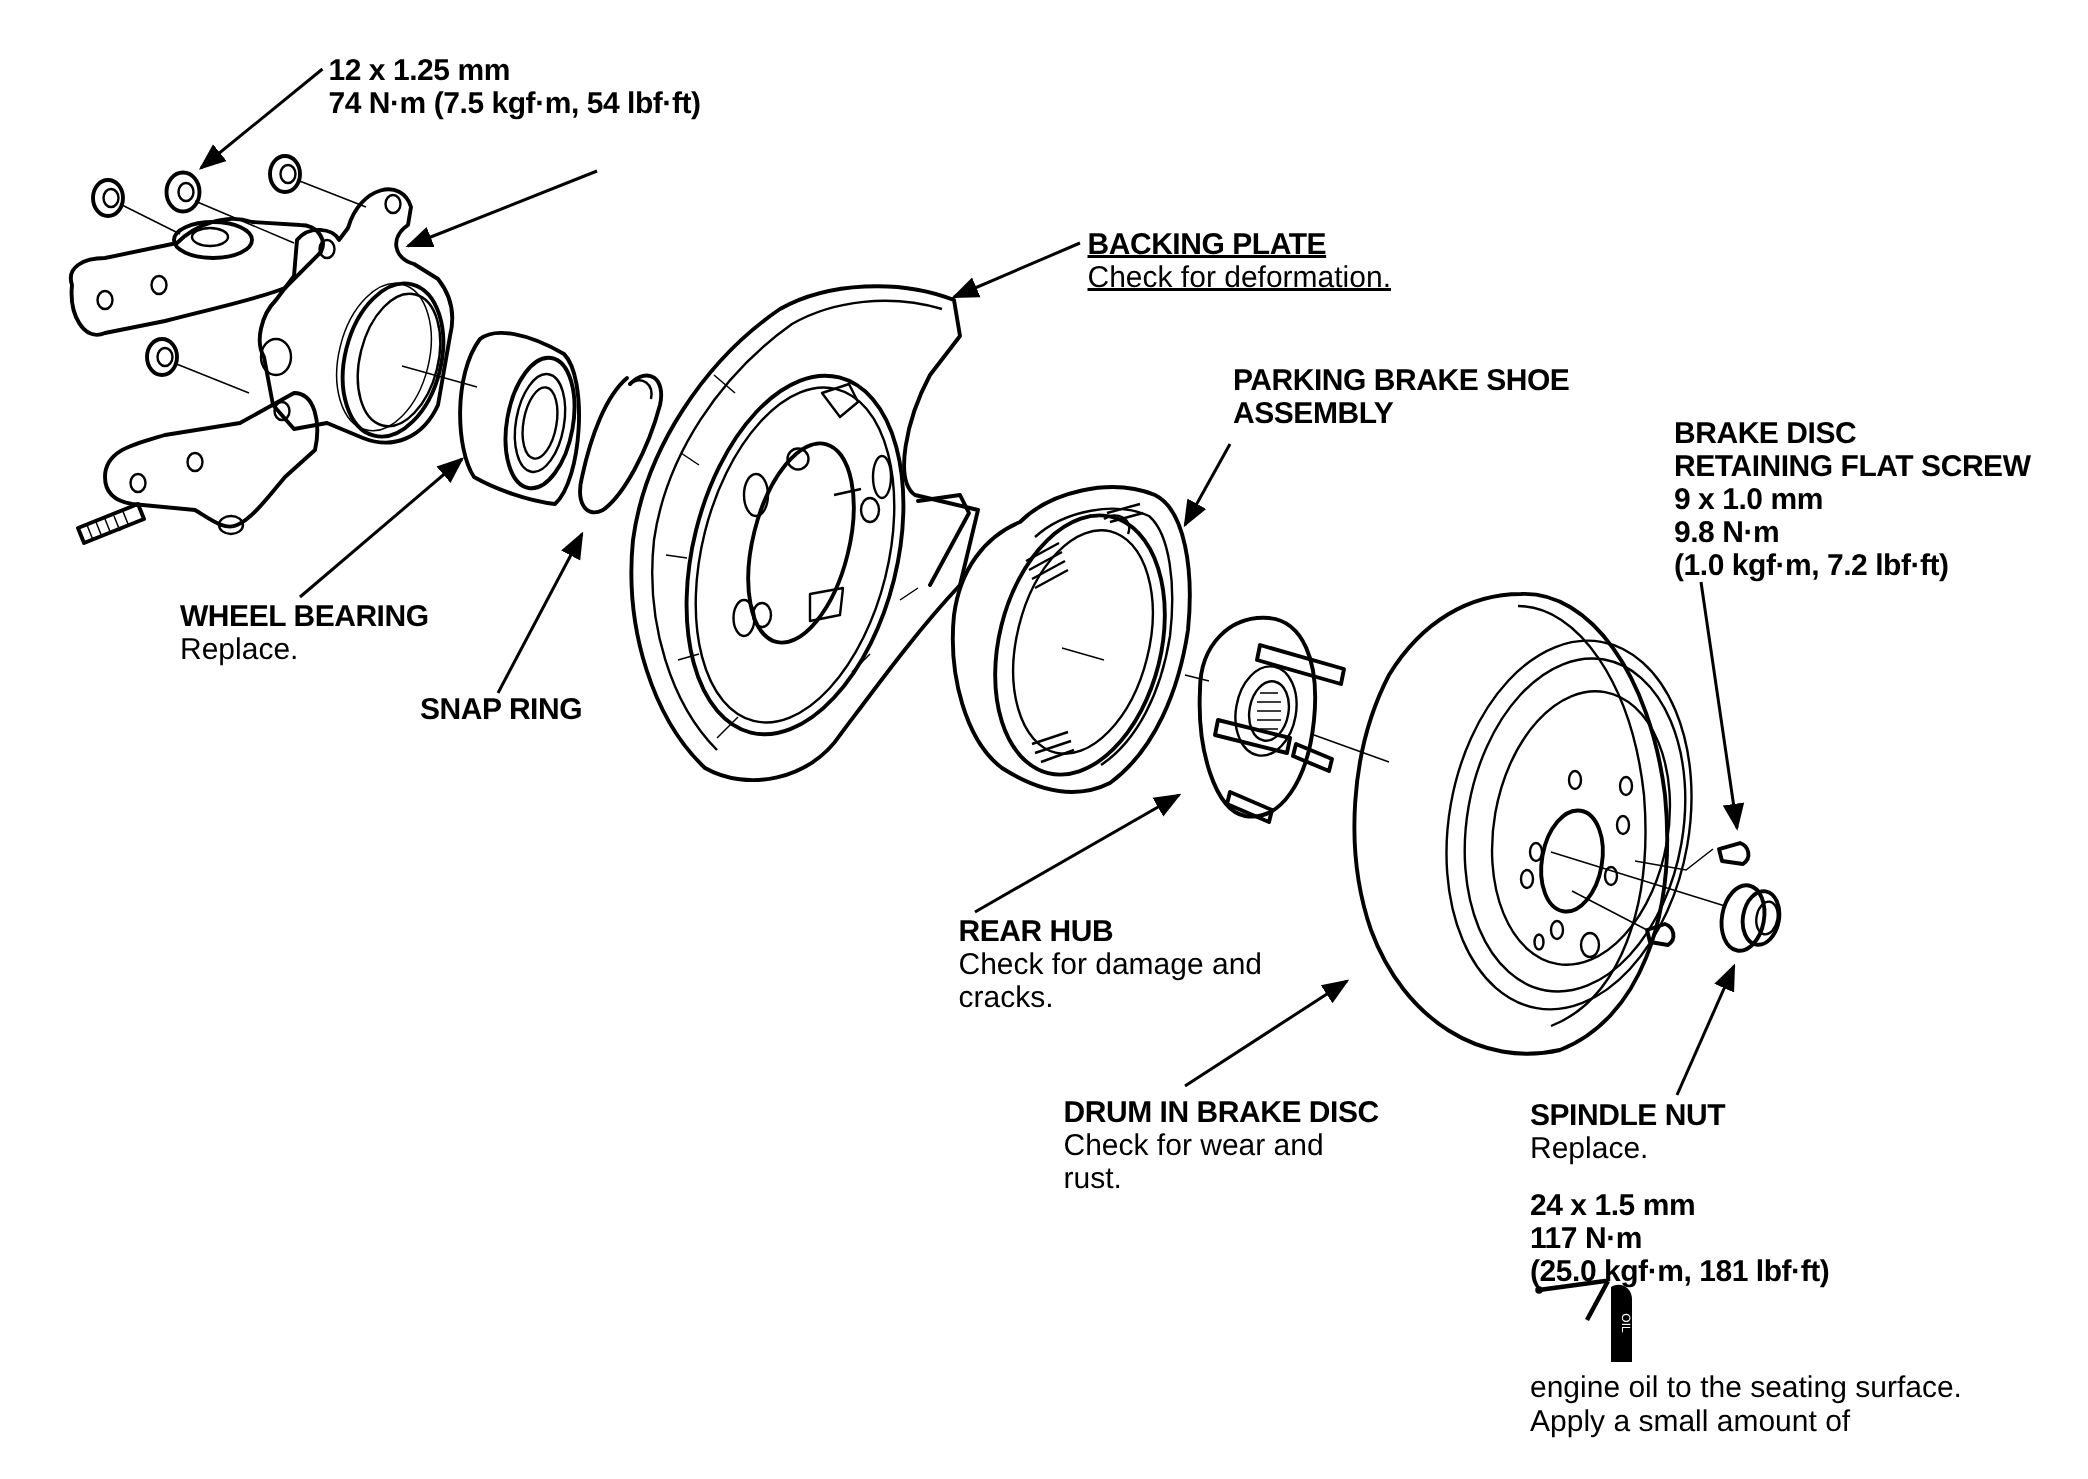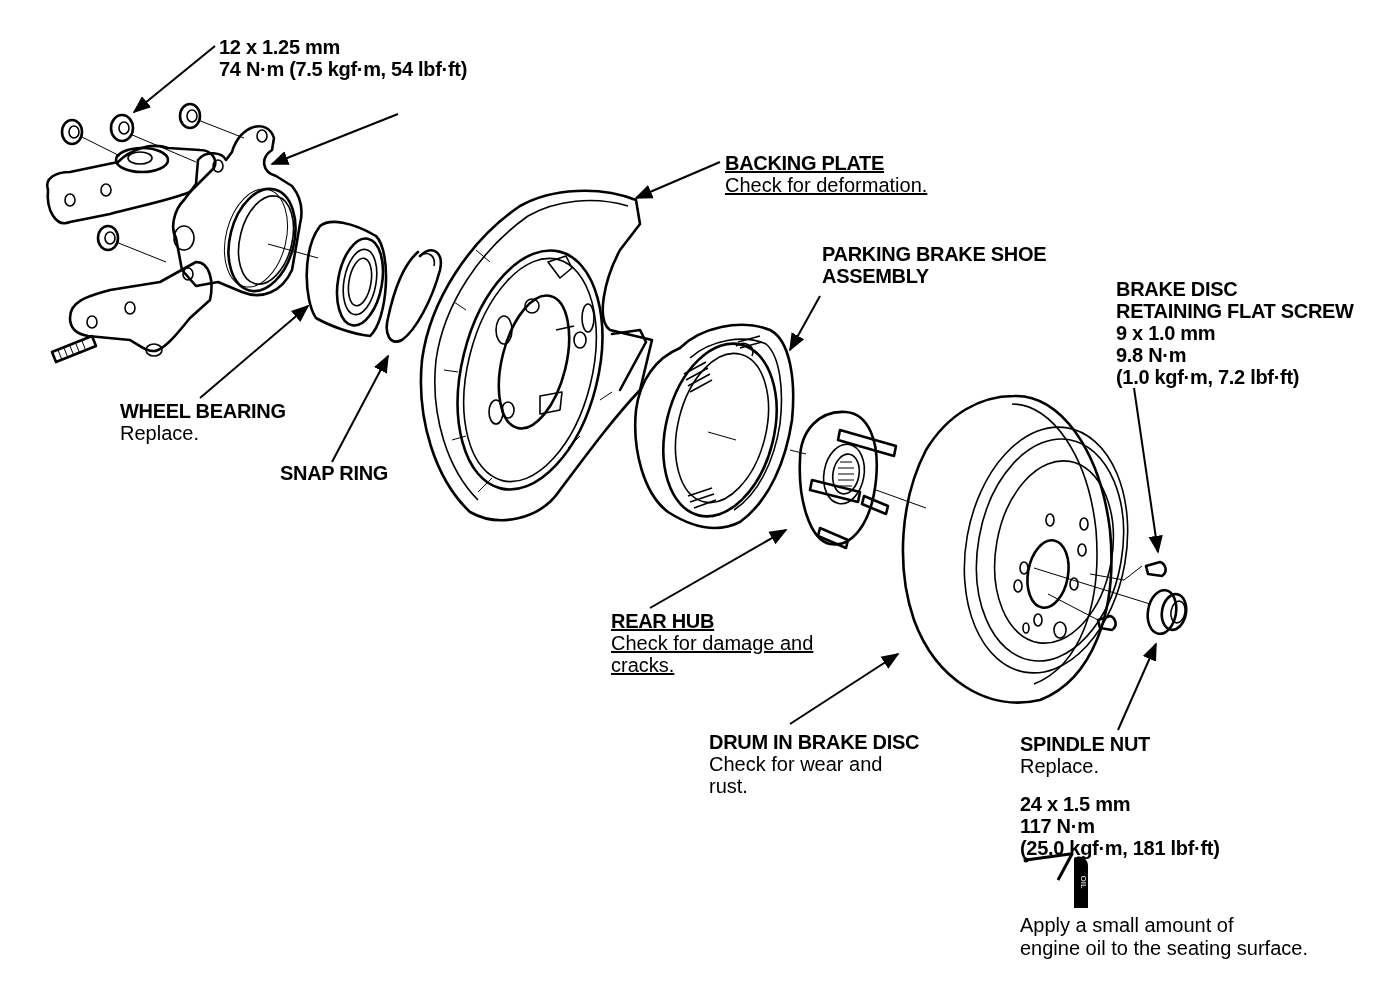--- a/index.html
+++ b/index.html
@@ -208,21 +208,21 @@
 
 <div class="lbl" style="left:120px; top:400px;">
   <span class="t">WHEEL BEARING</span>
   <span class="d">Replace.</span>
 </div>
 
 <div class="lbl" style="left:280px; top:462px;">
   <span class="t">SNAP RING</span>
 </div>
 
-<div class="lbl" style="left:611px; top:610px;text-decoration:underline;">
+<div class="lbl" style="left:639px; top:610px;">
   <span class="t">REAR HUB</span>
   <span class="d">Check for damage and</span>
   <span class="d">cracks.</span>
 </div>
 
 <div class="lbl" style="left:709px; top:731px;">
   <span class="t">DRUM IN BRAKE DISC</span>
   <span class="d">Check for wear and</span>
   <span class="d">rust.</span>
 </div>
@@ -237,15 +237,15 @@
 
 <svg class="oilcan" viewBox="0 0 70 56">
   <path d="M4,8 L48,2" stroke="#000" stroke-width="3" fill="none" stroke-linecap="round"></path>
   <circle cx="4" cy="8" r="2.5" fill="#000"></circle>
   <path d="M50,2 L36,28" stroke="#000" stroke-width="3" fill="none"></path>
   <path d="M52,6 C58,2 66,6 66,14 L66,56 L52,56 Z" fill="#000"></path>
   <text x="59" y="30" fill="#fff" font-size="8" font-family="Liberation Sans, sans-serif" transform="rotate(90 59 30)" text-anchor="middle">OIL</text>
 </svg>
 
 <div class="lbl" style="left:1020px; top:914px; line-height:23px;">
+  <span class="d">engine oil to the seating surface.</span>
   <span class="d">Apply a small amount of</span>
-  <span class="d">engine oil to the seating surface.</span>
 </div>
 
 </body></html>

